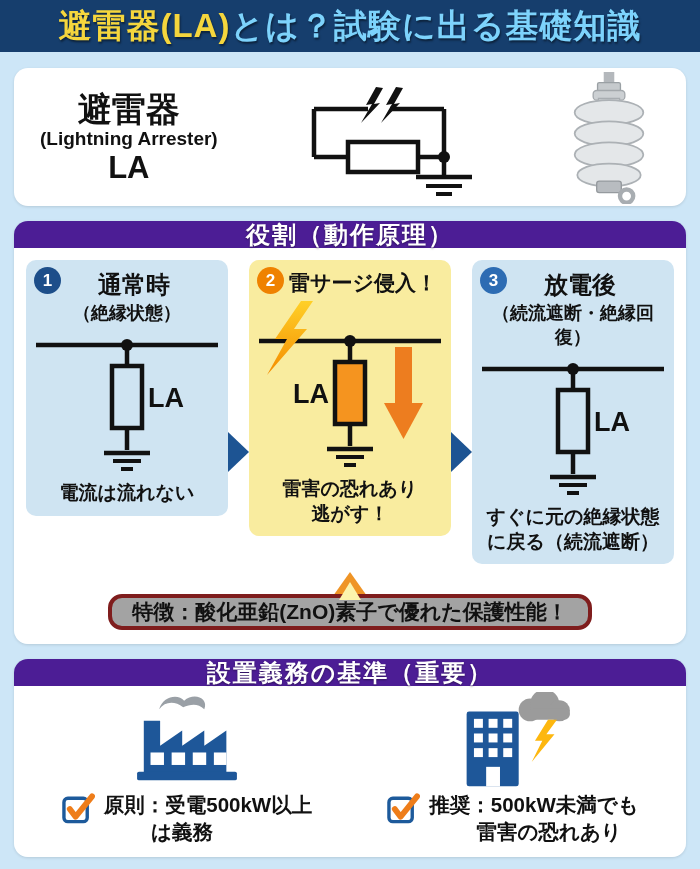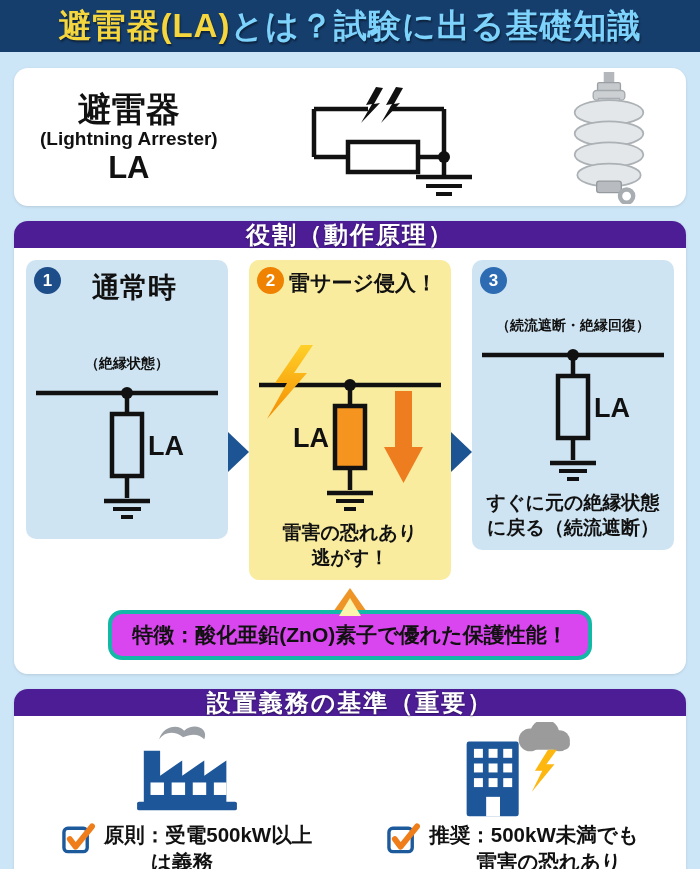--- a/index.html
+++ b/index.html
@@ -51,23 +51,23 @@
   .panel-blue { background:#cfe4f2; }
   .panel-yellow { background:#f9ec9f; min-height:268px; }
   .badge {
     position:absolute; top:7px; left:8px; width:27px; height:27px; border-radius:50%;
     color:#fff; font-weight:bold; font-size:17px;
     display:flex; align-items:center; justify-content:center;
   }
   .badge-1 { background:#1d4e8a; }
   .badge-2 { background:#ef8200; }
   .badge-3 { background:#2d6cb3; }
-  .panel-title { text-align:center; font-size:28px; font-weight:bold; padding-left:14px; }
+  .panel-title { text-align:center; font-size:24px; font-weight:bold; padding-left:14px; }
   .panel-yellow .panel-title { font-size:21px; padding-left:26px; }
-  .panel-sub { text-align:center; font-size:14px; font-weight:bold;margin-top:48px; }
+  .panel-sub { text-align:center; font-size:18px; font-weight:bold; }
   .circuit { display:block; margin:4px auto 2px; }
   .panel-caption { text-align:center; font-weight:bold; font-size:19px; line-height:1.3; }
   .flow-arrow {
     width:0; height:0; margin-top:172px;
     border-top:20px solid transparent; border-bottom:20px solid transparent;
     border-left:21px solid #1d5493;
   }
   
   .callout-wrap { position:relative; margin-top:30px; text-align:center; }
   .pt-outer, .pt-inner { position:absolute; left:50%; width:0; height:0; }
@@ -75,23 +75,23 @@
     transform:translateX(-50%); top:-22px;
     border-left:17px solid transparent; border-right:17px solid transparent;
     border-bottom:24px solid #ef9426;
   }
   .pt-inner {
     transform:translateX(-50%); top:-12px;
     border-left:11px solid transparent; border-right:11px solid transparent;
     border-bottom:18px solid #fcf3ad; z-index:2;
   }
   .callout {
-    position:relative; display:inline-block; background:#d946ef;
-    border:4px solid #14b8a6; border-radius:14px;
-    font-size:21px; font-weight:bold; padding:7px 20px;
+    position:relative; display:inline-block; background:#a3a3a3;
+    border:4px solid #7f1d1d; border-radius:14px;
+    font-size:21px; font-weight:bold; padding:0 20px;
   }
 
   
   .criteria-body { display:flex; padding:6px 10px 12px; }
   .crit-col { width:50%; display:flex; flex-direction:column; align-items:center; }
   .crit-icon { height:96px; display:flex; align-items:flex-end; }
   .check-row { display:flex; gap:9px; margin-top:4px; align-items:flex-start; }
   .check-label { font-size:20.5px; font-weight:bold; line-height:1.28; }
   .check-label .l2 { padding-left:2.3em; }
 
@@ -165,20 +165,24 @@
             <line x1="95" y1="99" x2="95" y2="121"></line>
             <line x1="72" y1="124" x2="118" y2="124"></line>
           </g>
           <g stroke="#111" stroke-width="4" fill="none">
             <line x1="81" y1="132" x2="109" y2="132"></line>
             <line x1="89" y1="140" x2="101" y2="140"></line>
           </g>
           <circle cx="95" cy="16" r="6" fill="#111"></circle>
           <text x="116" y="78" font-size="27" font-weight="bold" fill="#111">LA</text>
         </svg>
+        <div class="panel-caption">
+          <div>電流は流れない</div>
+          <div></div>
+        </div>
       </div>
 
       <div class="flow-arrow"></div>
 
       <div class="panel panel-yellow">
         <div class="badge badge-2">2</div>
         <div class="panel-title">雷サージ侵入！</div>
         <div class="panel-sub"></div>
         <svg class="circuit" width="190" height="174" viewBox="0 0 190 174">
           <defs>
@@ -209,20 +213,21 @@
         <div class="panel-caption">
           <div>雷害の恐れあり</div>
           <div>逃がす！</div>
         </div>
       </div>
 
       <div class="flow-arrow"></div>
 
       <div class="panel panel-blue">
         <div class="badge badge-3">3</div>
+        <div class="panel-title">放電後</div>
         <div class="panel-sub">（続流遮断・絶縁回復）</div>
         <svg class="circuit" width="190" height="150" viewBox="0 0 190 150">
           <g stroke="#111" stroke-width="4.5" fill="none">
             <line x1="4" y1="16" x2="186" y2="16"></line>
             <line x1="95" y1="16" x2="95" y2="37"></line>
             <rect x="80" y="37" width="30" height="62" fill="none"></rect>
             <line x1="95" y1="99" x2="95" y2="121"></line>
             <line x1="72" y1="124" x2="118" y2="124"></line>
           </g>
           <g stroke="#111" stroke-width="4" fill="none">

